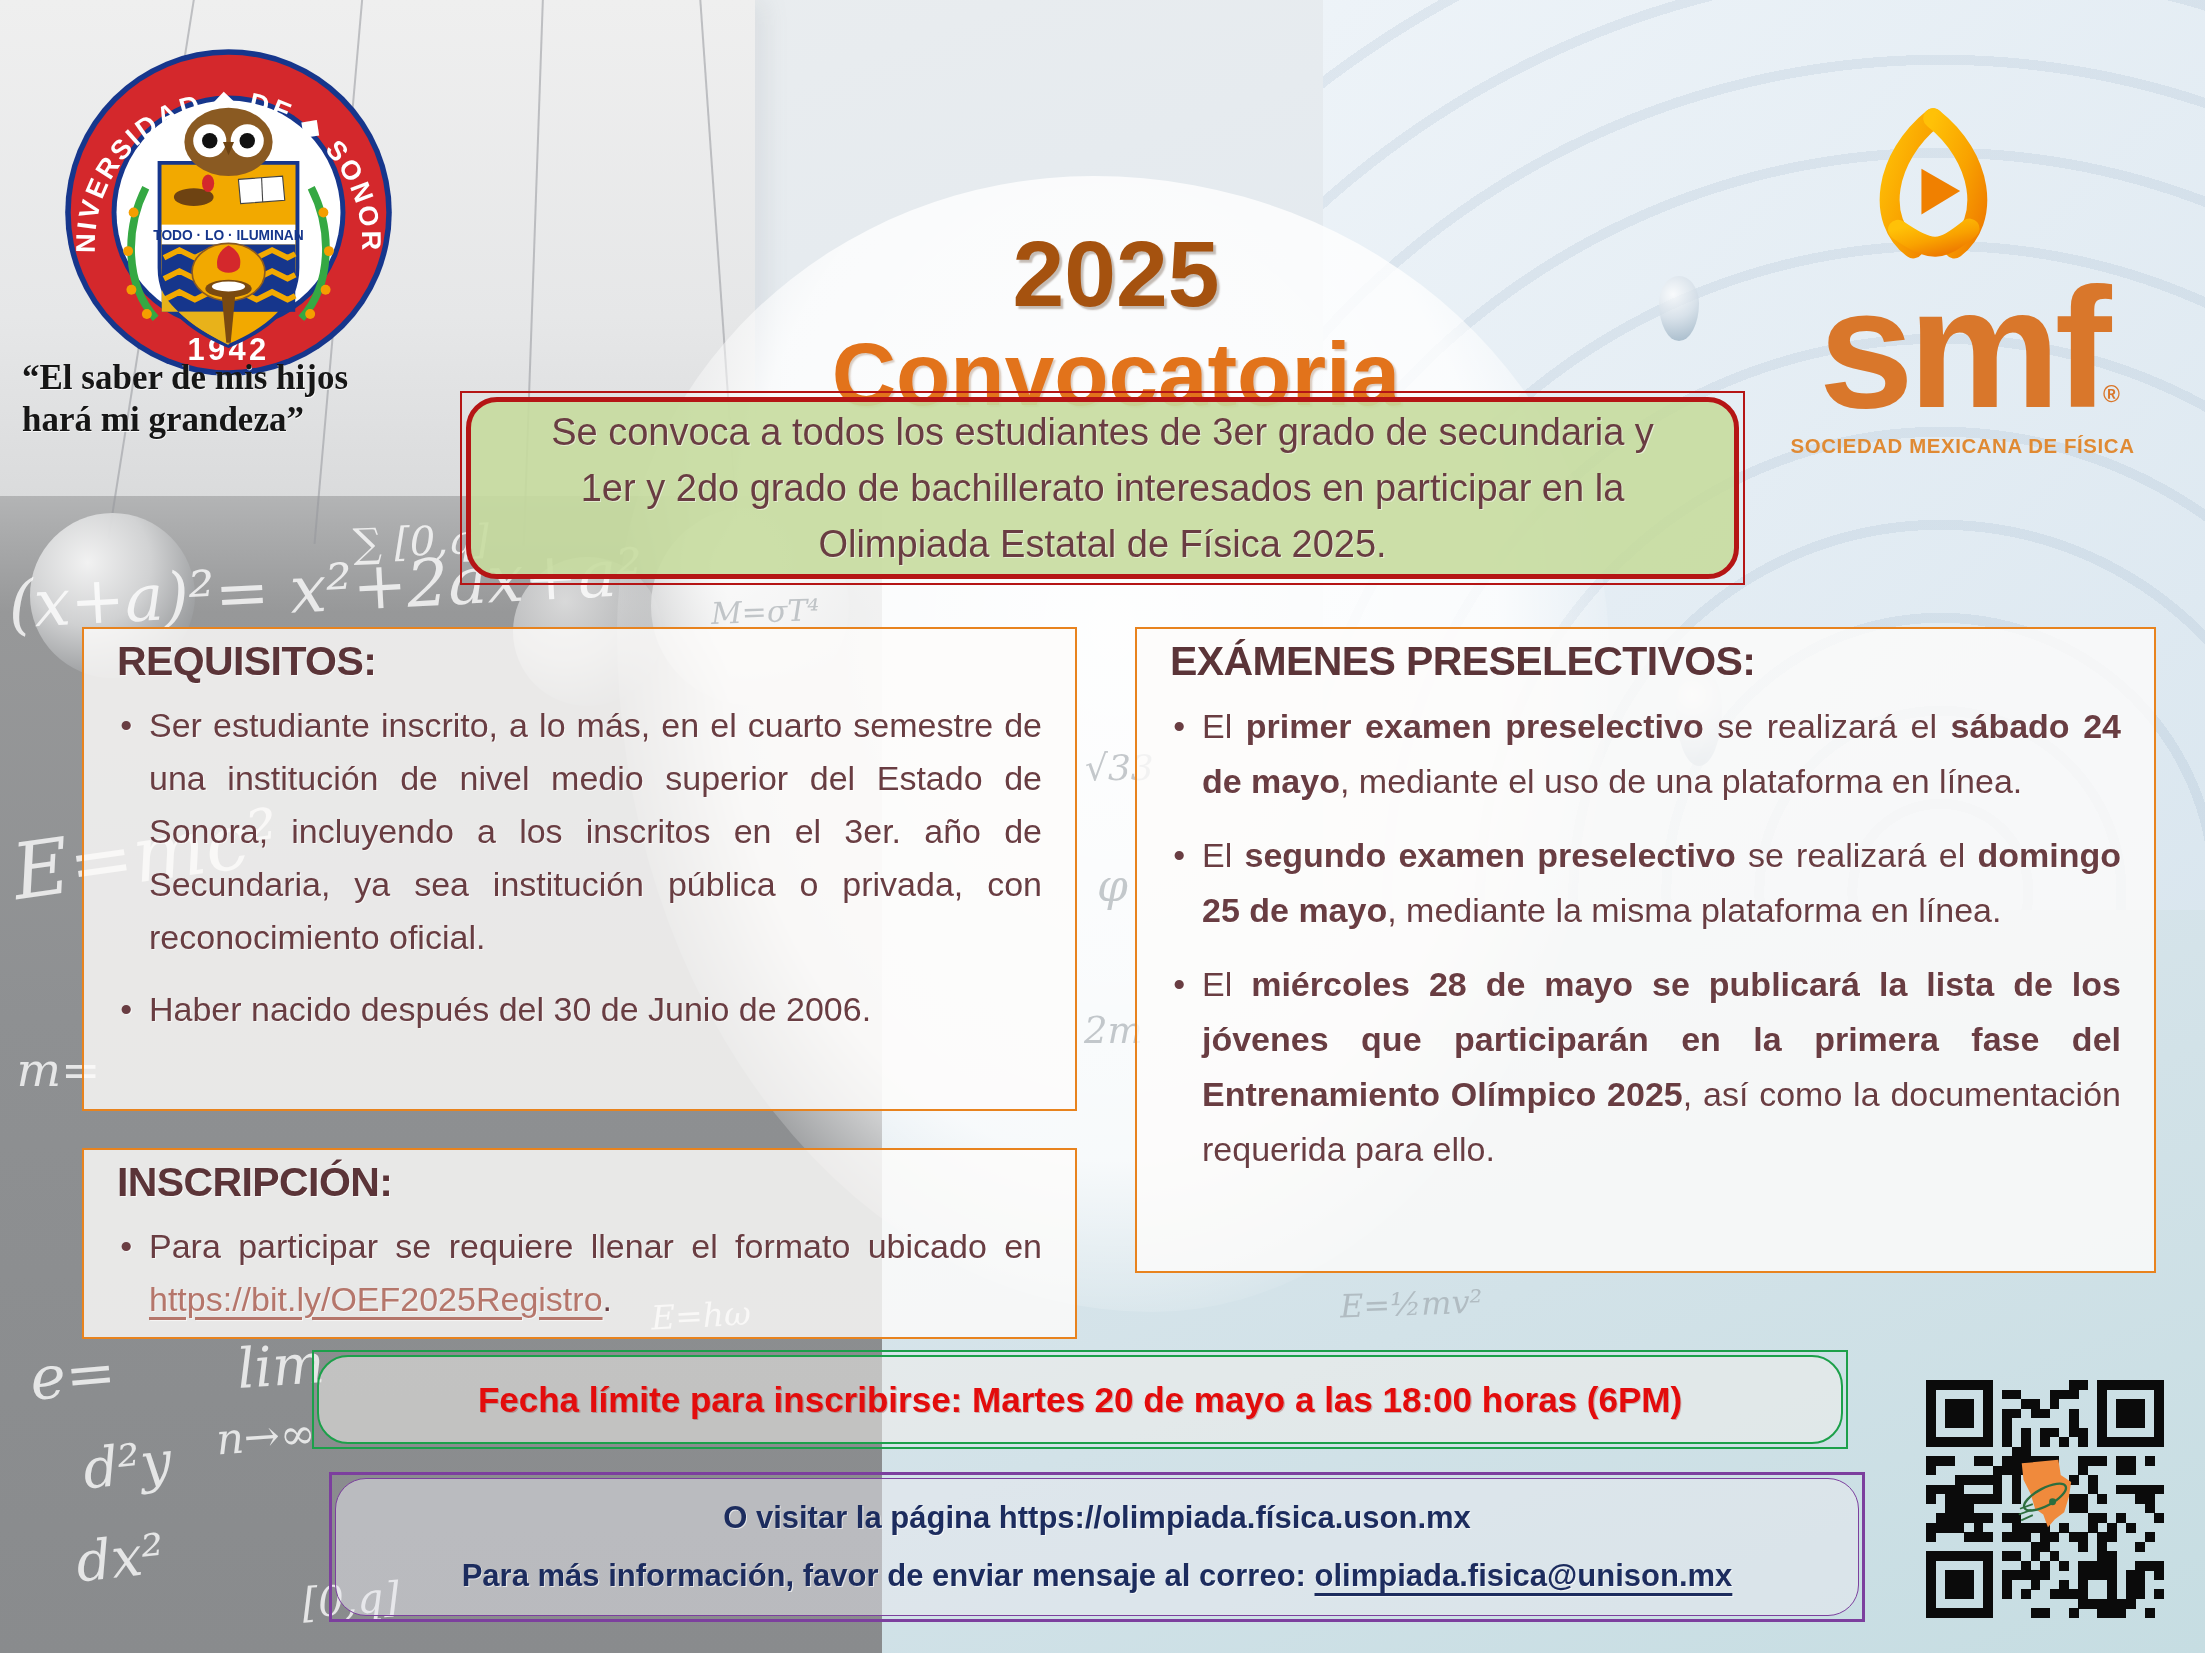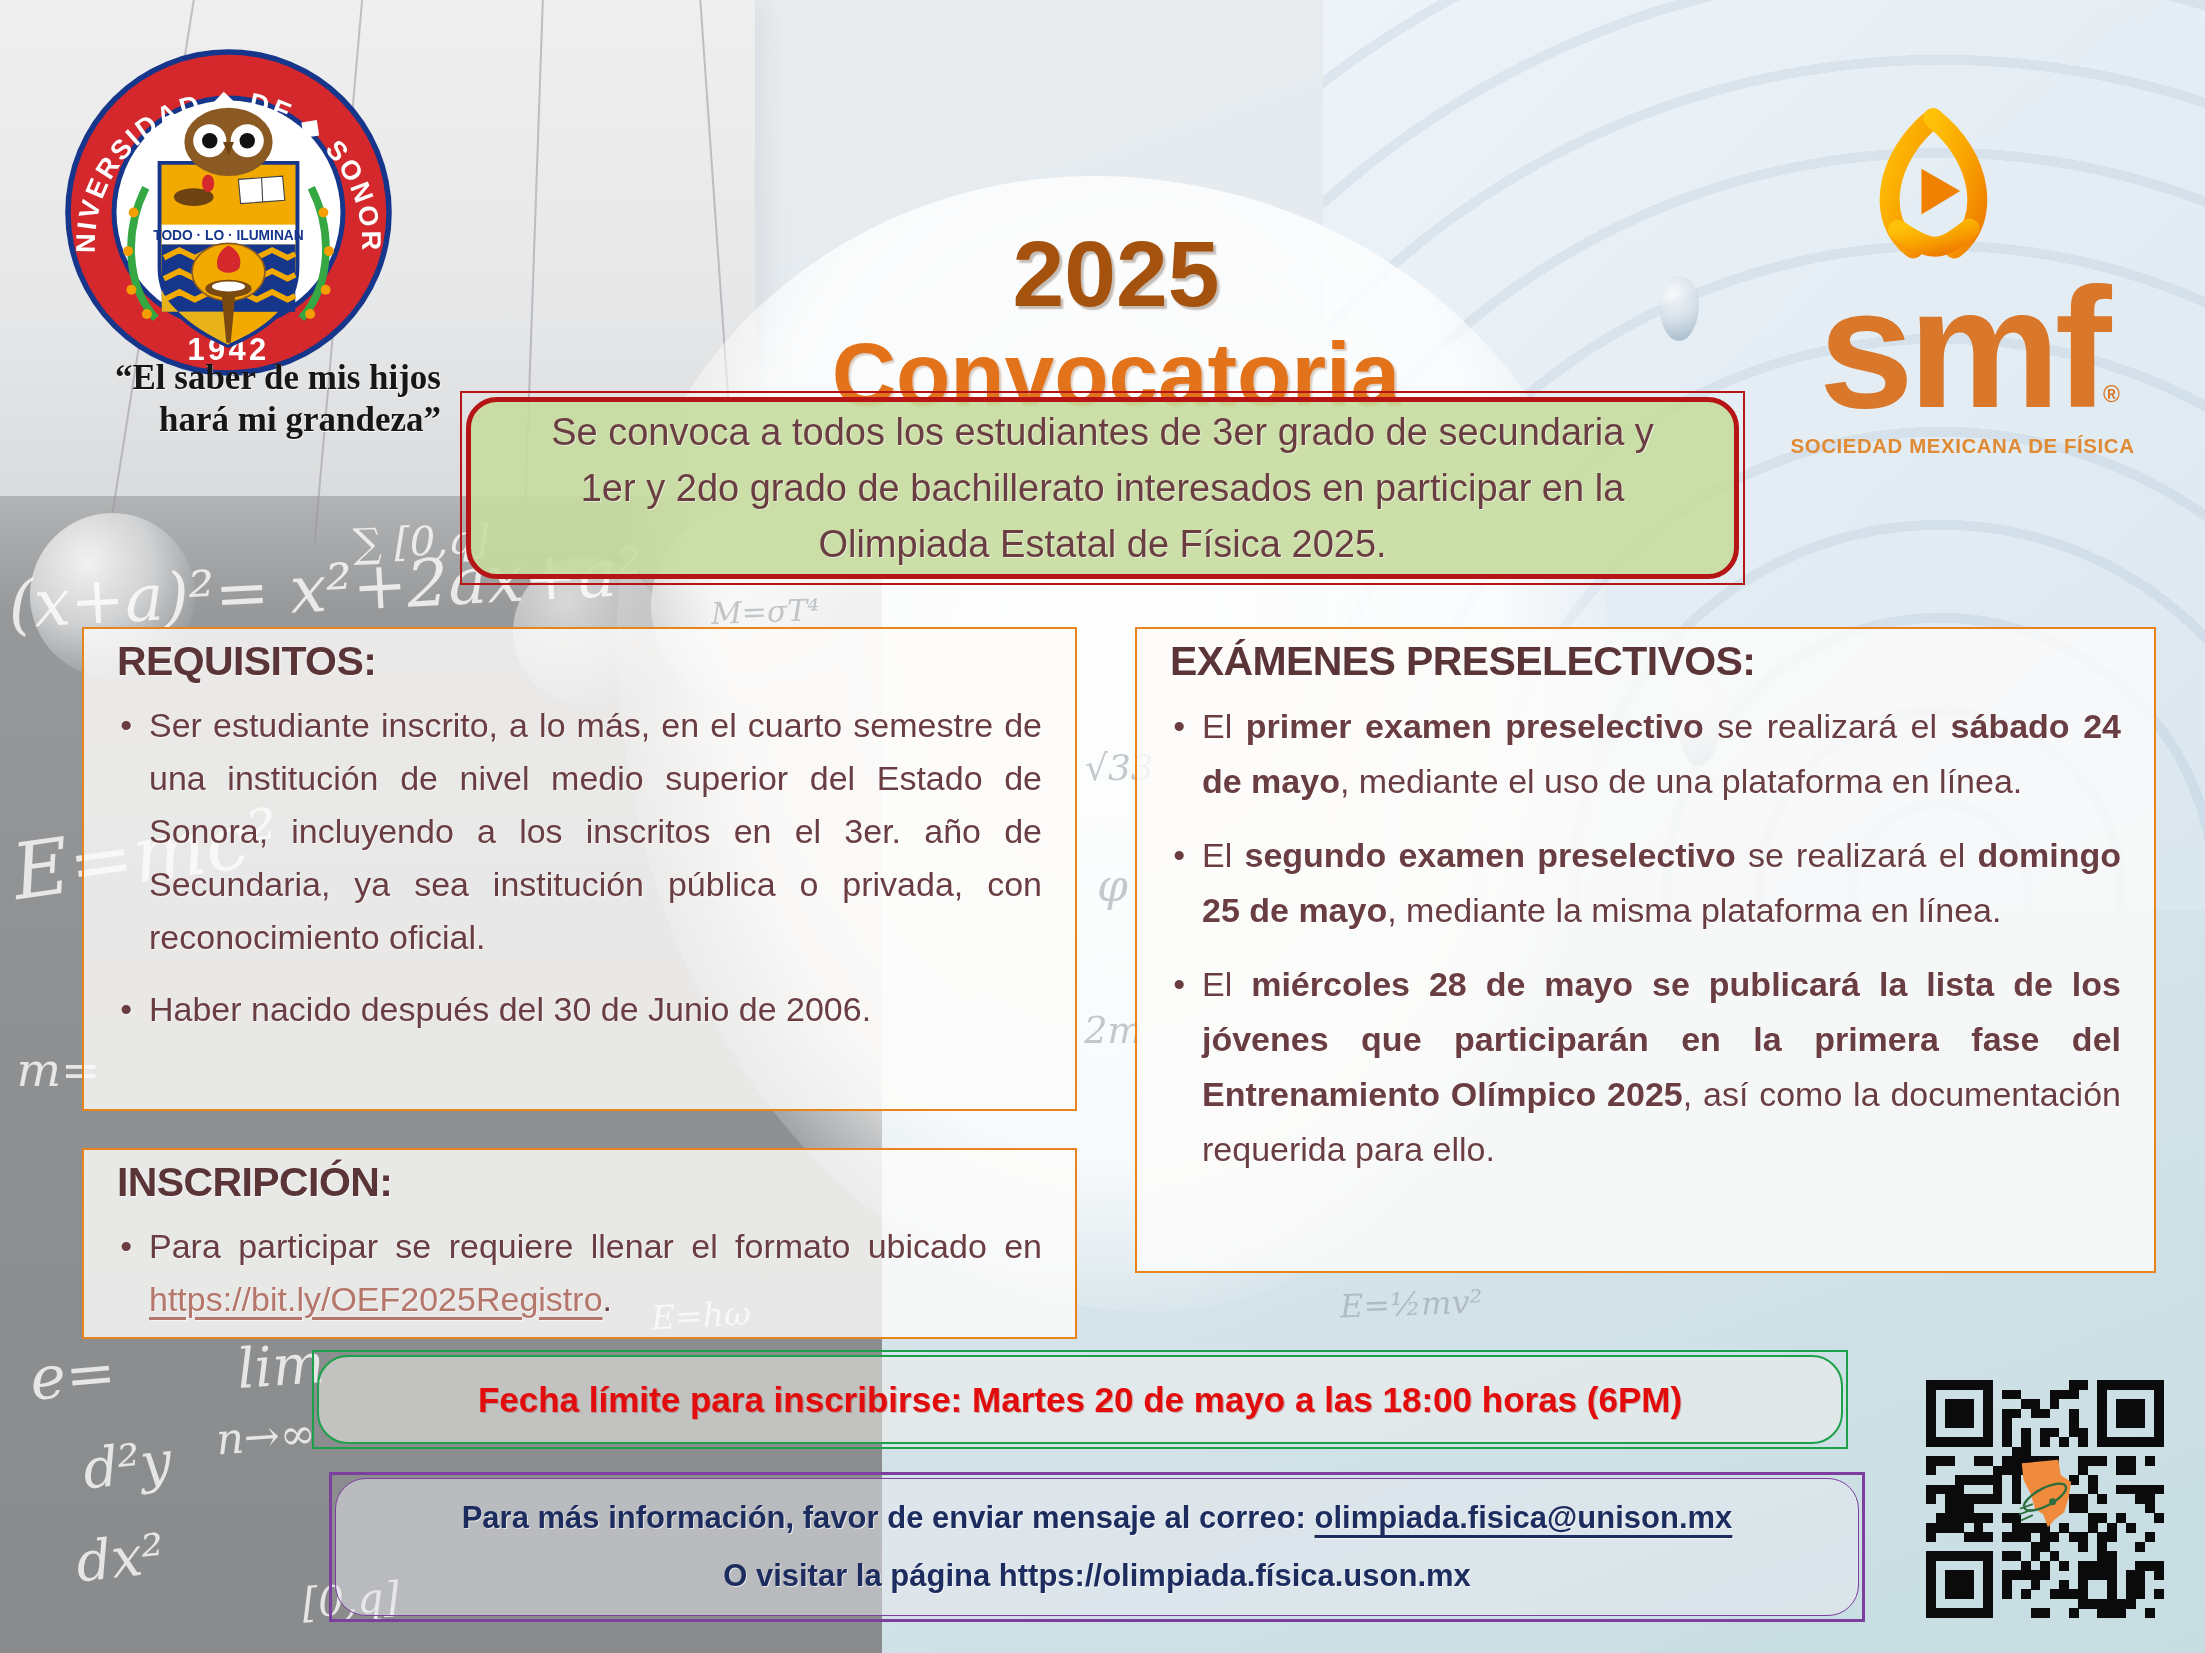--- a/index.html
+++ b/index.html
@@ -27,21 +27,21 @@
     opacity:.9;}
   .drop{position:absolute;border-radius:50% 50% 50% 50%/42% 42% 58% 58%;opacity:.75;
     background:radial-gradient(circle at 35% 28%,#fefefe 0%,#d3dde6 45%,#9db3c4 85%);}
   .chalk{position:absolute;font-family:"DejaVu Serif",serif;font-style:italic;white-space:pre;z-index:3;}
   .chalk-w{color:rgba(255,255,255,.78);}
   .chalk-g{color:rgba(150,156,163,.55);}
   
   .seal{position:absolute;left:63px;top:47px;z-index:10;}
   .motto{position:absolute;left:22px;top:357px;width:419px;z-index:10;
     font-family:"Liberation Serif",serif;font-weight:bold;font-size:35px;line-height:42px;
-    text-align:right;color:#161616;text-shadow:0.6px 0.6px 0 rgba(255,255,255,.8);}
+    text-align:left;color:#161616;text-shadow:0.6px 0.6px 0 rgba(255,255,255,.8);}
   .title-wrap{position:absolute;left:496px;top:0;width:1240px;height:419px;z-index:10;text-align:center;}
   .title-l1{position:absolute;left:0;top:65px;width:100%;white-space:nowrap;
     font-size:95px;font-weight:bold;letter-spacing:-2.2px;color:var(--title-brown,#a5520f);
     text-shadow:2.8px 2.8px 1.7px rgba(70,40,15,.30);}
   .title-l2{position:absolute;left:0;top:221px;width:100%;
     font-size:93px;font-weight:bold;color:var(--title-brown,#a5520f);
     text-shadow:2.8px 2.8px 1.7px rgba(70,40,15,.30);}
   .title-l3{position:absolute;left:0;top:306px;width:100%;
     font-size:89px;font-weight:bold;color:var(--subtitle-orange,#e2731b);
     text-shadow:2.2px 2.2px 1.7px rgba(120,60,10,.25);margin-top:17px;}
@@ -264,22 +264,22 @@
   </div>
 
   <div class="frame dl">
     <div class="inner">
       <span class="dl-label">Fecha límite para inscribirse:</span><span class="dl-value"> Martes 20 de mayo a las 18:00 horas (6PM)</span>
     </div>
   </div>
 
   <div class="frame ct">
     <div class="inner">
+      <div class="ct-line">O visitar la página https://olimpiada.física.uson.mx</div>
       <div class="ct-line"><span>Para más información, favor de enviar mensaje al correo: </span><a class="mail-link">olimpiada.fisica@unison.mx</a></div>
-      <div class="ct-line">O visitar la página https://olimpiada.física.uson.mx</div>
     </div>
   </div>
 
   <div class="qr">
     <svg id="qr-svg" width="238" height="238" viewBox="0 0 25 25" shape-rendering="crispEdges">
         <rect x="0" y="0" width="1.02" height="1.02" fill="#0b0b0b"></rect>
         <rect x="1" y="0" width="1.02" height="1.02" fill="#0b0b0b"></rect>
         <rect x="2" y="0" width="1.02" height="1.02" fill="#0b0b0b"></rect>
         <rect x="3" y="0" width="1.02" height="1.02" fill="#0b0b0b"></rect>
         <rect x="4" y="0" width="1.02" height="1.02" fill="#0b0b0b"></rect>

